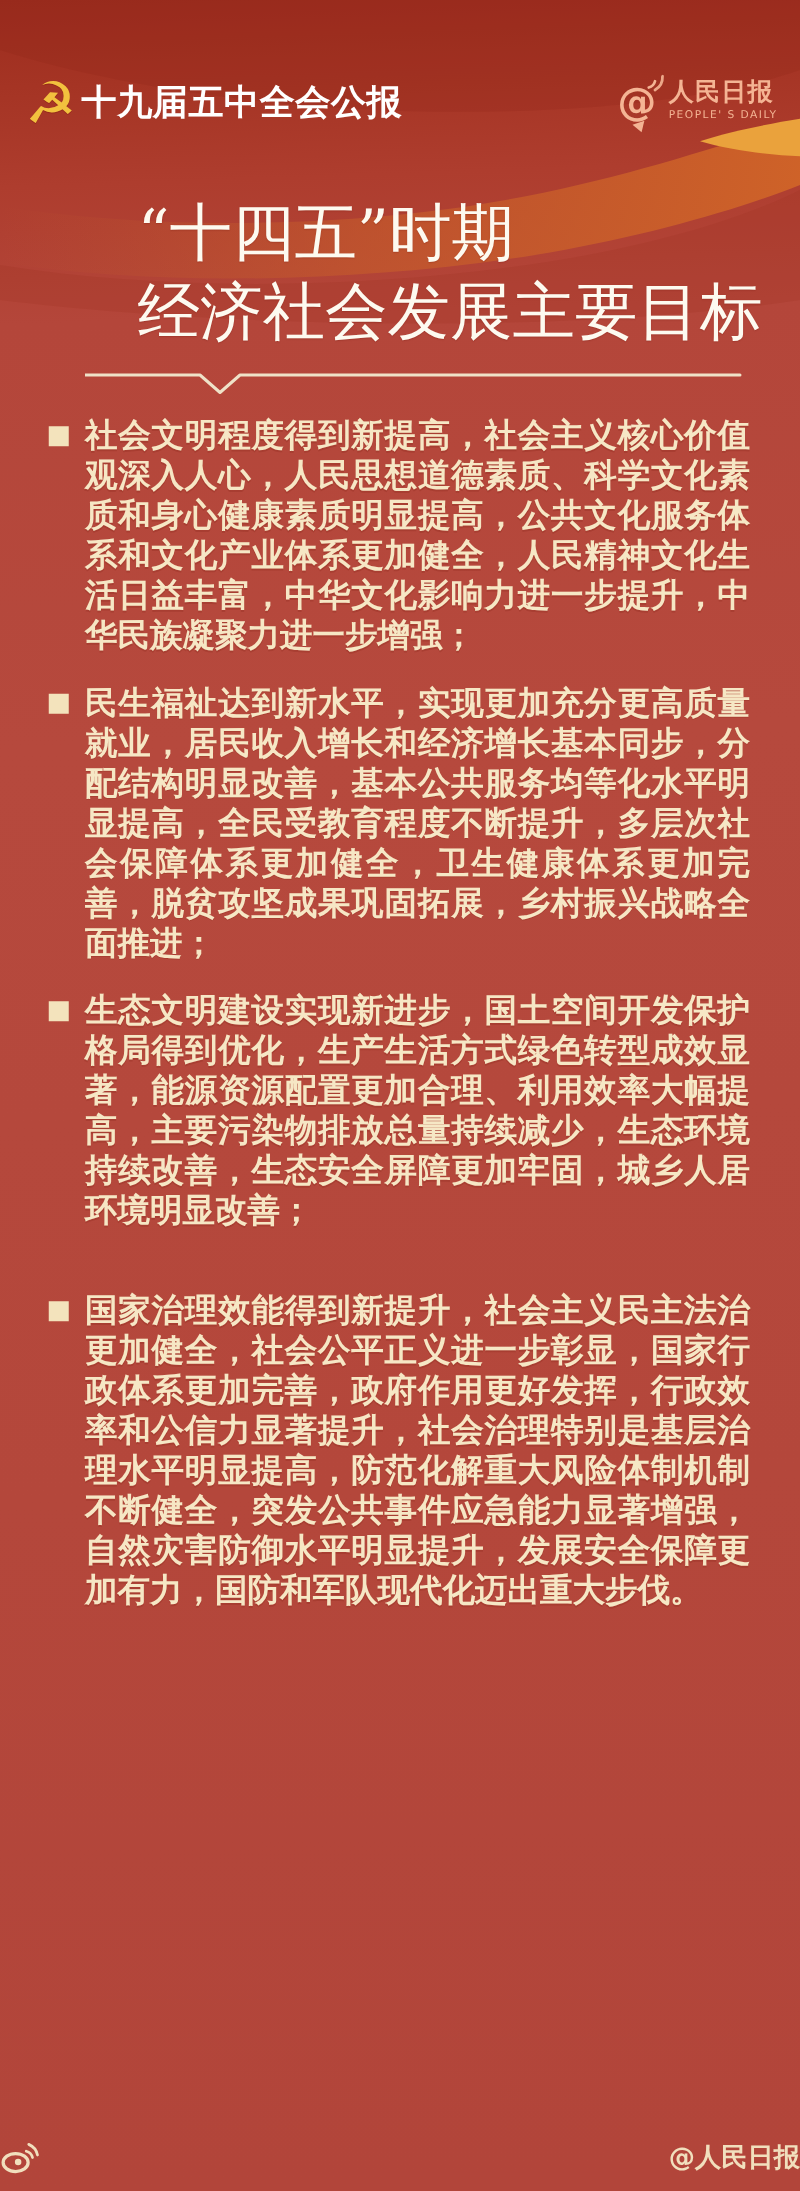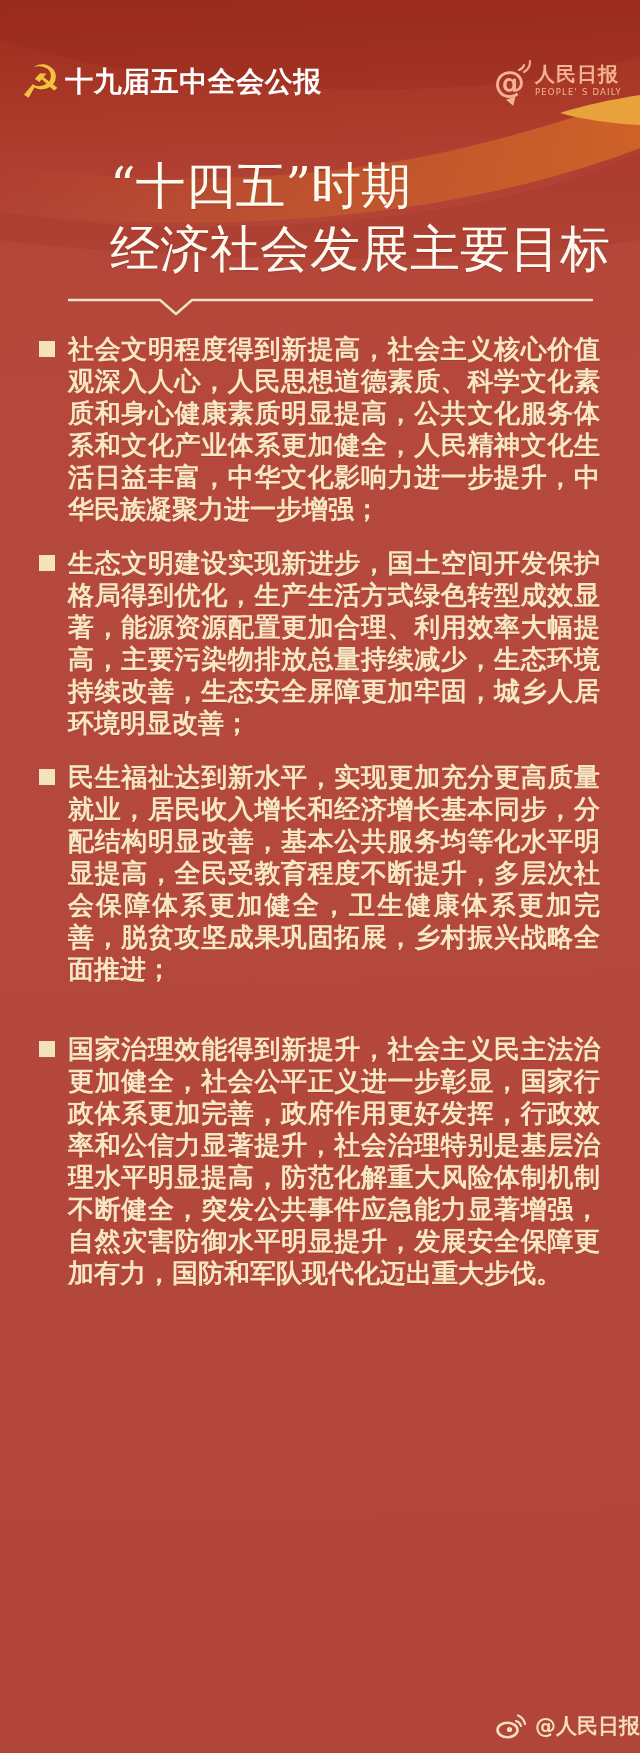--- a/index.html
+++ b/index.html
@@ -51,21 +51,21 @@
   .goal  { display:flex; align-items:flex-start; margin-bottom:22px; }
   .goal:last-child { margin-bottom:0;margin-top:48px; }
   .bullet { flex:0 0 auto; width:16px; height:16px; margin:8px 13px 0 0;
             background:#f3e3bc; }
   .goal-text { width:532px; color:#f6e7c5; font-size:26px; line-height:32px;
                font-weight:700; text-align:justify;
                text-shadow:0 1px 0 rgba(120,25,12,.2); }
 
   
   .footer { position:absolute; top:1712px; left:0; width:640px;
-            display:flex; align-items:center; justify-content:flex-end; }
+            display:flex; align-items:center; justify-content:space-between; }
   .footer-credit { font-family:"DejaVu Sans","Liberation Sans",sans-serif;
                    color:#f1dfbd; font-size:21px; font-weight:bold; margin-left:8px; }
 </style>
 </head>
 <body>
 
 <div class="poster">
 
   <svg class="bg-waves" viewBox="0 0 640 280" aria-hidden="true">
     <defs>
@@ -111,25 +111,25 @@
     <polyline points="0,2 92,2 108,16 124,2 524,2" fill="none" stroke="#efe2c8" stroke-width="2.4" stroke-linecap="round" stroke-linejoin="round"></polyline>
   </svg>
 
   <div class="goals">
     <div class="goal">
       <span class="bullet"></span>
       <p class="goal-text">社会文明程度得到新提高，社会主义核心价值观深入人心，人民思想道德素质、科学文化素质和身心健康素质明显提高，公共文化服务体系和文化产业体系更加健全，人民精神文化生活日益丰富，中华文化影响力进一步提升，中华民族凝聚力进一步增强；</p>
     </div>
     <div class="goal">
       <span class="bullet"></span>
-      <p class="goal-text">生态文明建设实现新进步，国土空间开发保护格局得到优化，生产生活方式绿色转型成效显著，能源资源配置更加合理、利用效率大幅提高，主要污染物排放总量持续减少，生态环境持续改善，生态安全屏障更加牢固，城乡人居环境明显改善；</p>
+      <p class="goal-text">民生福祉达到新水平，实现更加充分更高质量就业，居民收入增长和经济增长基本同步，分配结构明显改善，基本公共服务均等化水平明显提高，全民受教育程度不断提升，多层次社会保障体系更加健全，卫生健康体系更加完善，脱贫攻坚成果巩固拓展，乡村振兴战略全面推进；</p>
     </div>
     <div class="goal">
       <span class="bullet"></span>
-      <p class="goal-text">民生福祉达到新水平，实现更加充分更高质量就业，居民收入增长和经济增长基本同步，分配结构明显改善，基本公共服务均等化水平明显提高，全民受教育程度不断提升，多层次社会保障体系更加健全，卫生健康体系更加完善，脱贫攻坚成果巩固拓展，乡村振兴战略全面推进；</p>
+      <p class="goal-text">生态文明建设实现新进步，国土空间开发保护格局得到优化，生产生活方式绿色转型成效显著，能源资源配置更加合理、利用效率大幅提高，主要污染物排放总量持续减少，生态环境持续改善，生态安全屏障更加牢固，城乡人居环境明显改善；</p>
     </div>
     <div class="goal">
       <span class="bullet"></span>
       <p class="goal-text">国家治理效能得到新提升，社会主义民主法治更加健全，社会公平正义进一步彰显，国家行政体系更加完善，政府作用更好发挥，行政效率和公信力显著提升，社会治理特别是基层治理水平明显提高，防范化解重大风险体制机制不断健全，突发公共事件应急能力显著增强，自然灾害防御水平明显提升，发展安全保障更加有力，国防和军队现代化迈出重大步伐。</p>
     </div>
   </div>
 
   <div class="footer">
     <svg width="32" height="28" viewBox="0 0 32 28">
       <ellipse cx="12.5" cy="18" rx="10" ry="7.2" fill="none" stroke="#f1dfbd" stroke-width="2.6"></ellipse>

